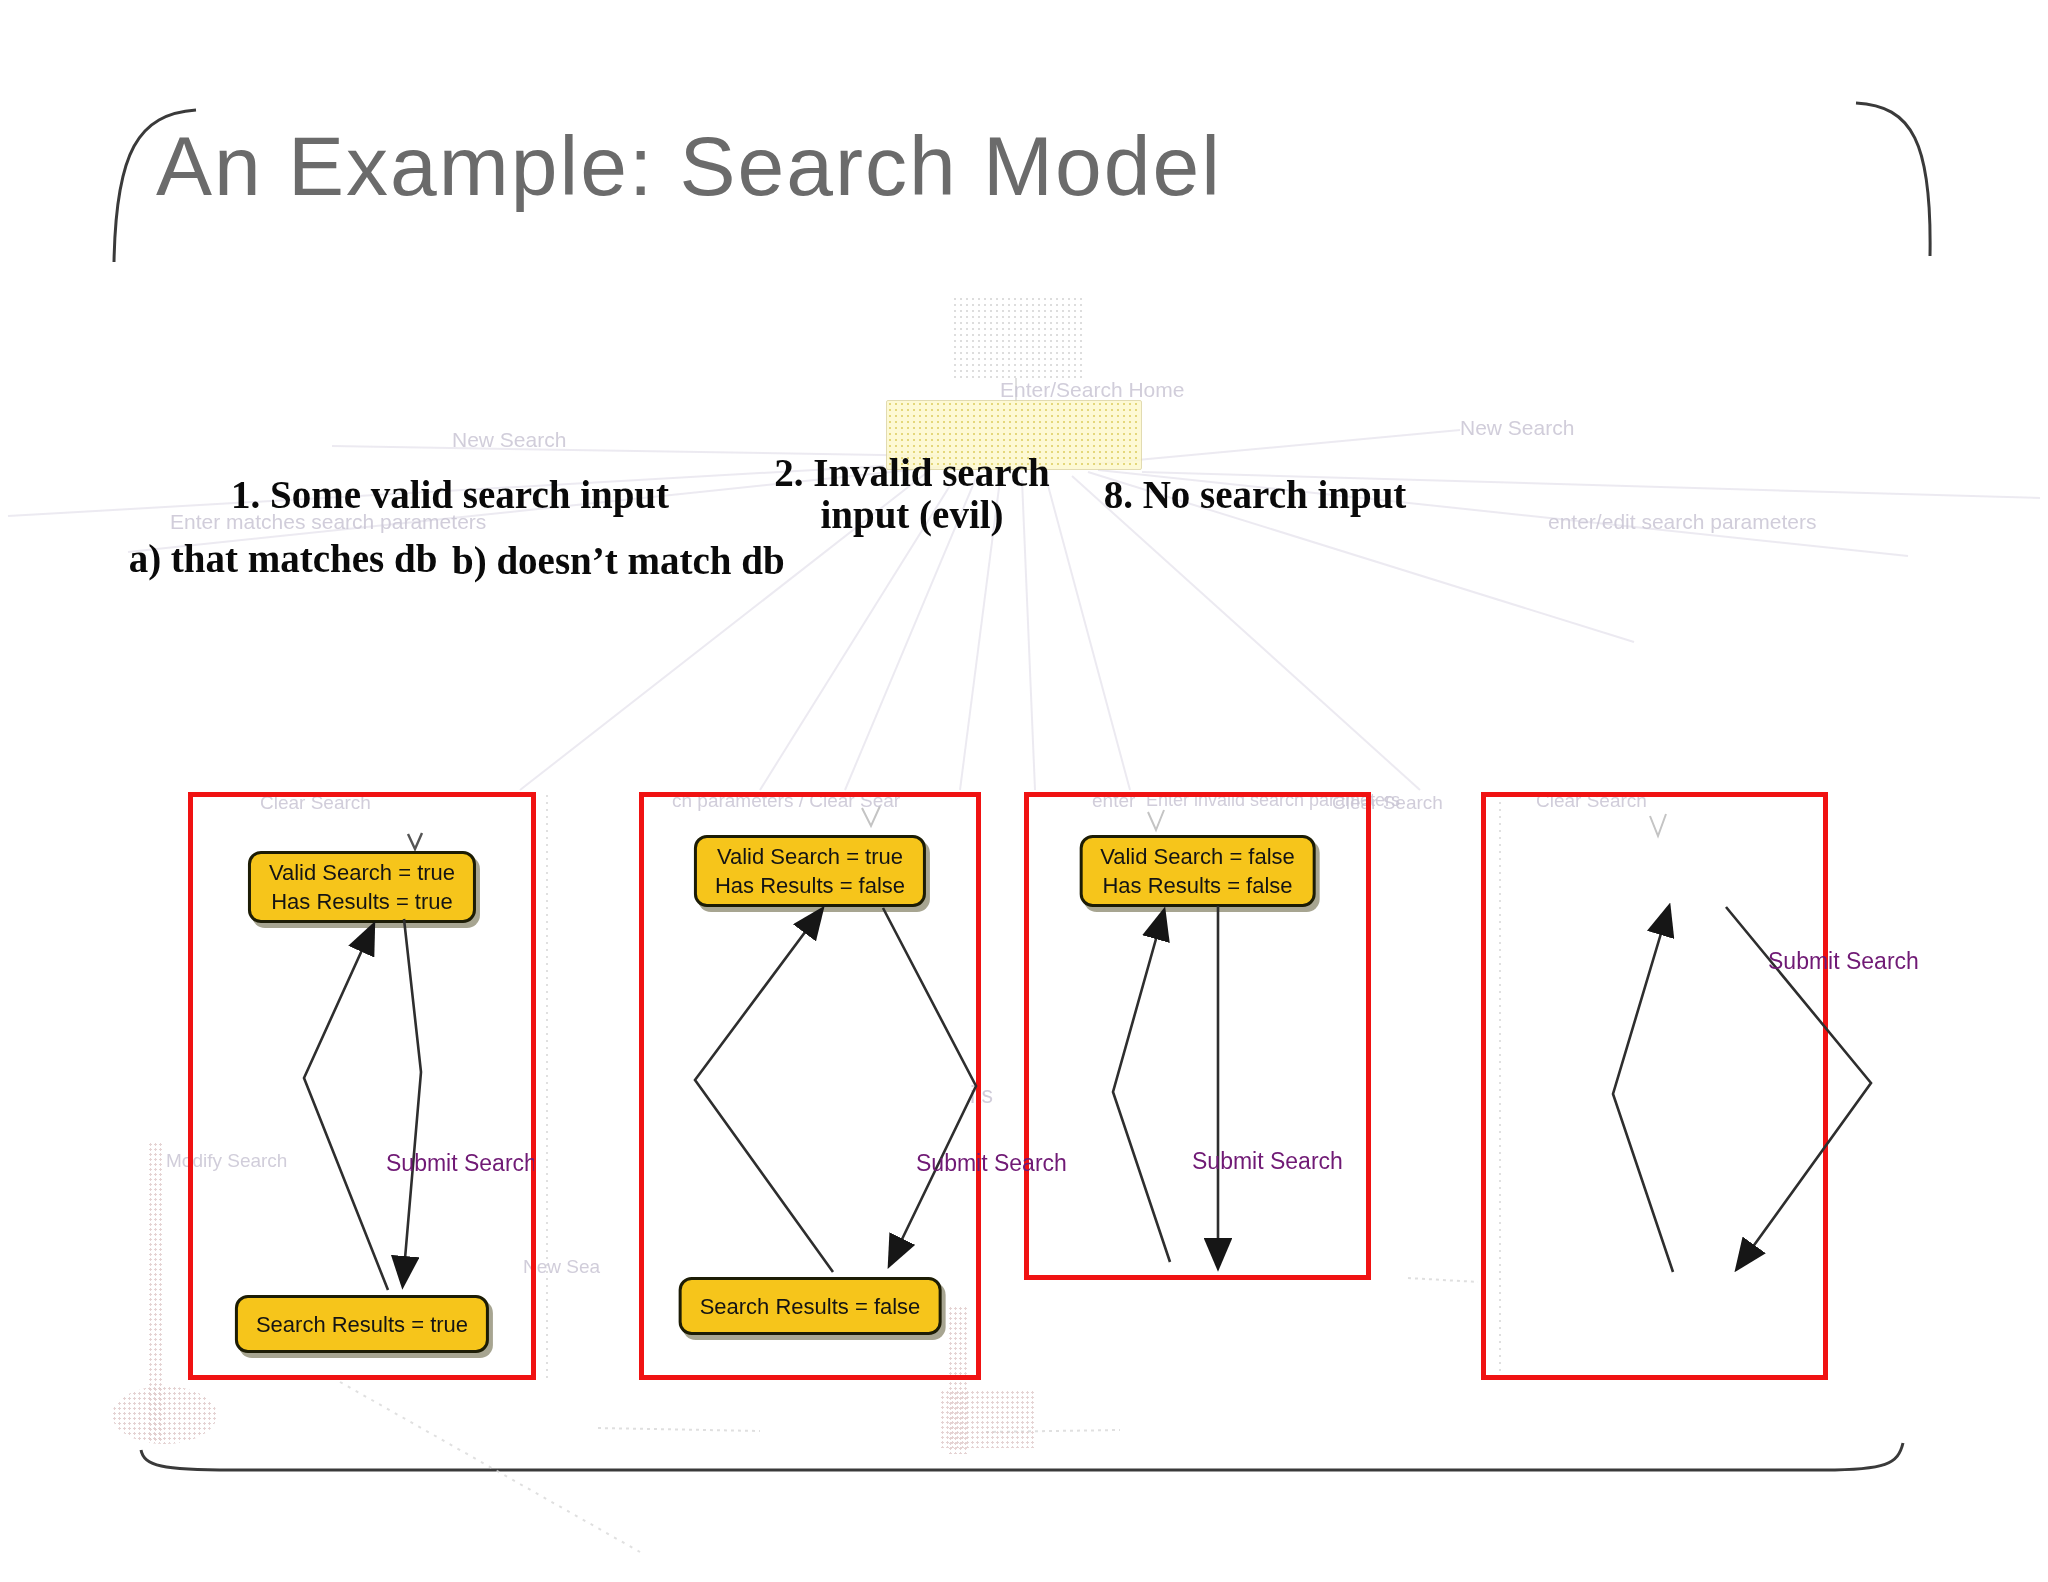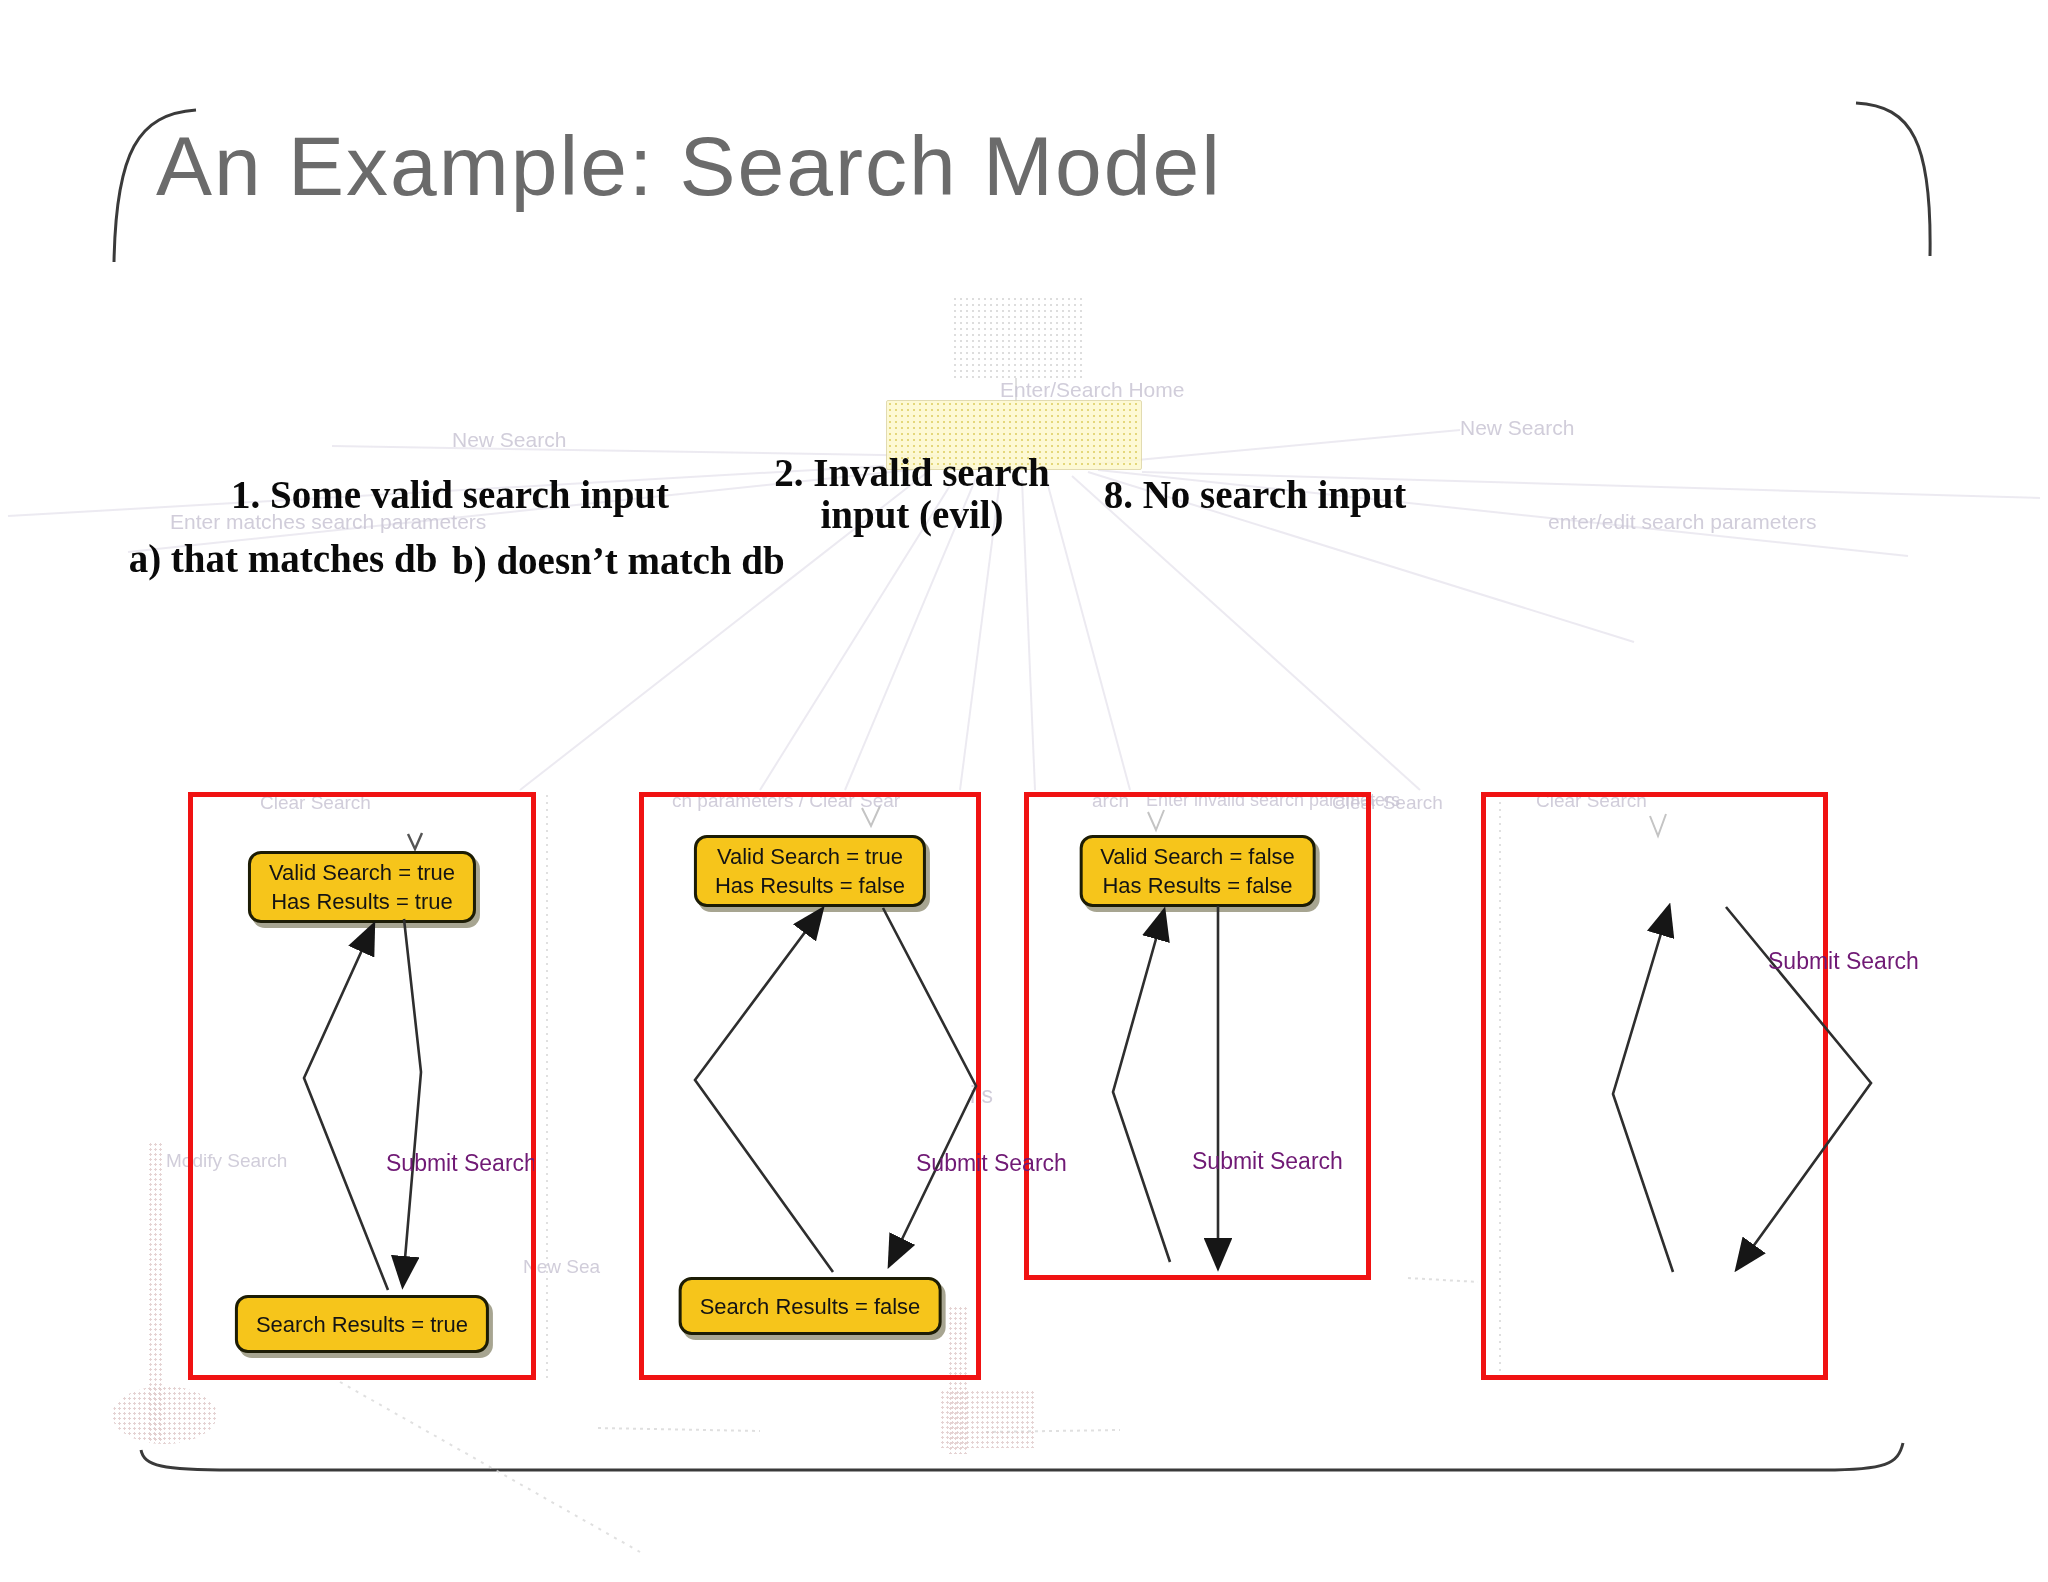--- a/index.html
+++ b/index.html
@@ -108,21 +108,21 @@
   <div class="pink-dots" style="left:948px;top:1306px;width:20px;height:148px;"></div>
   <div class="pink-dots" style="left:940px;top:1390px;width:95px;height:58px;"></div>
 
   <div class="ghost-text" style="left:1000px;top:378px;font-size:21px;">Enter/Search Home</div>
   <div class="ghost-text" style="left:452px;top:428px;font-size:21px;">New Search</div>
   <div class="ghost-text" style="left:1460px;top:416px;font-size:21px;">New Search</div>
   <div class="ghost-text" style="left:170px;top:510px;font-size:21px;">Enter matches search parameters</div>
   <div class="ghost-text" style="left:1548px;top:510px;font-size:21px;">enter/edit search parameters</div>
   <div class="ghost-text" style="left:260px;top:792px;">Clear Search</div>
   <div class="ghost-text" style="left:672px;top:790px;">ch parameters  /  Clear Sear</div>
-  <div class="ghost-text" style="left:1092px;top:790px;">arch</div>
+  <div class="ghost-text" style="left:1092px;top:790px;">enter</div>
   <div class="ghost-text" style="left:1146px;top:790px;font-size:18px;">Enter invalid search parameters</div>
   <div class="ghost-text" style="left:1332px;top:792px;">Clear Search</div>
   <div class="ghost-text" style="left:1536px;top:790px;">Clear Search</div>
   <div class="ghost-text" style="left:166px;top:1150px;">Modify Search</div>
   <div class="ghost-text" style="left:523px;top:1256px;">New Sea</div>
   <div class="ghost-text" style="left:970px;top:1082px;font-size:23px;text-align:right;">its</div>
 </div>
 
 <div class="abs slide-title">An Example: Search Model</div>
 

